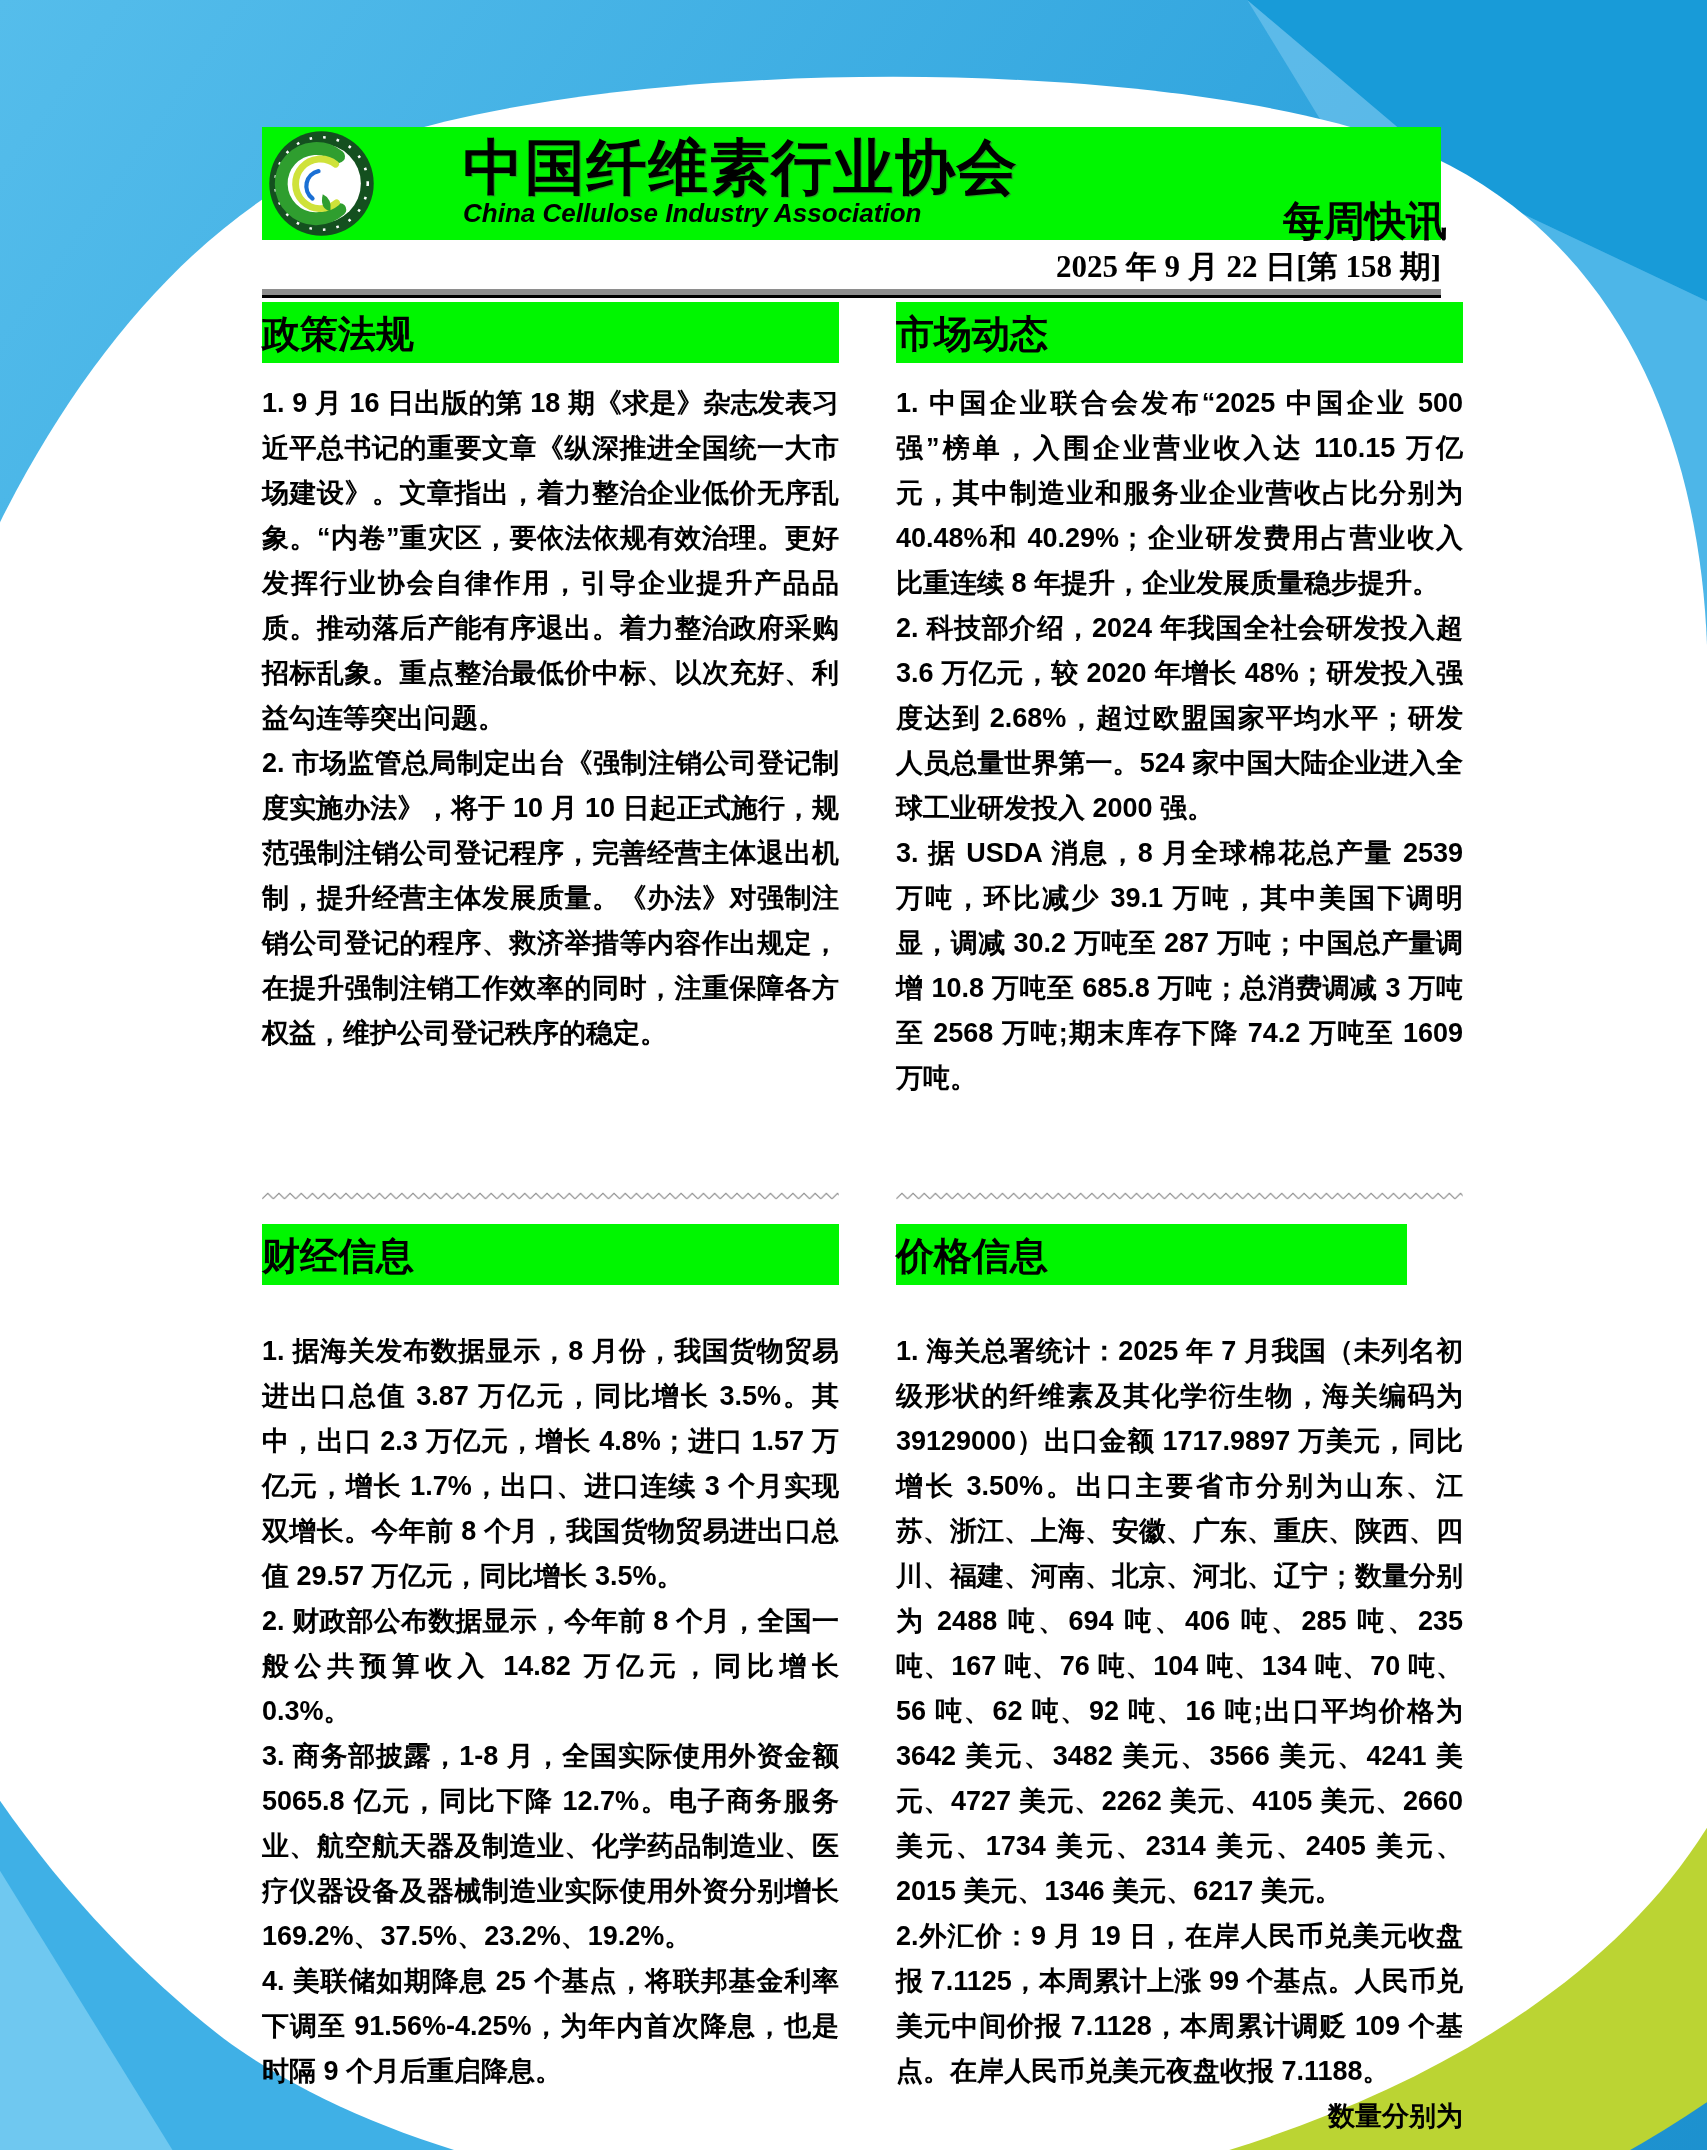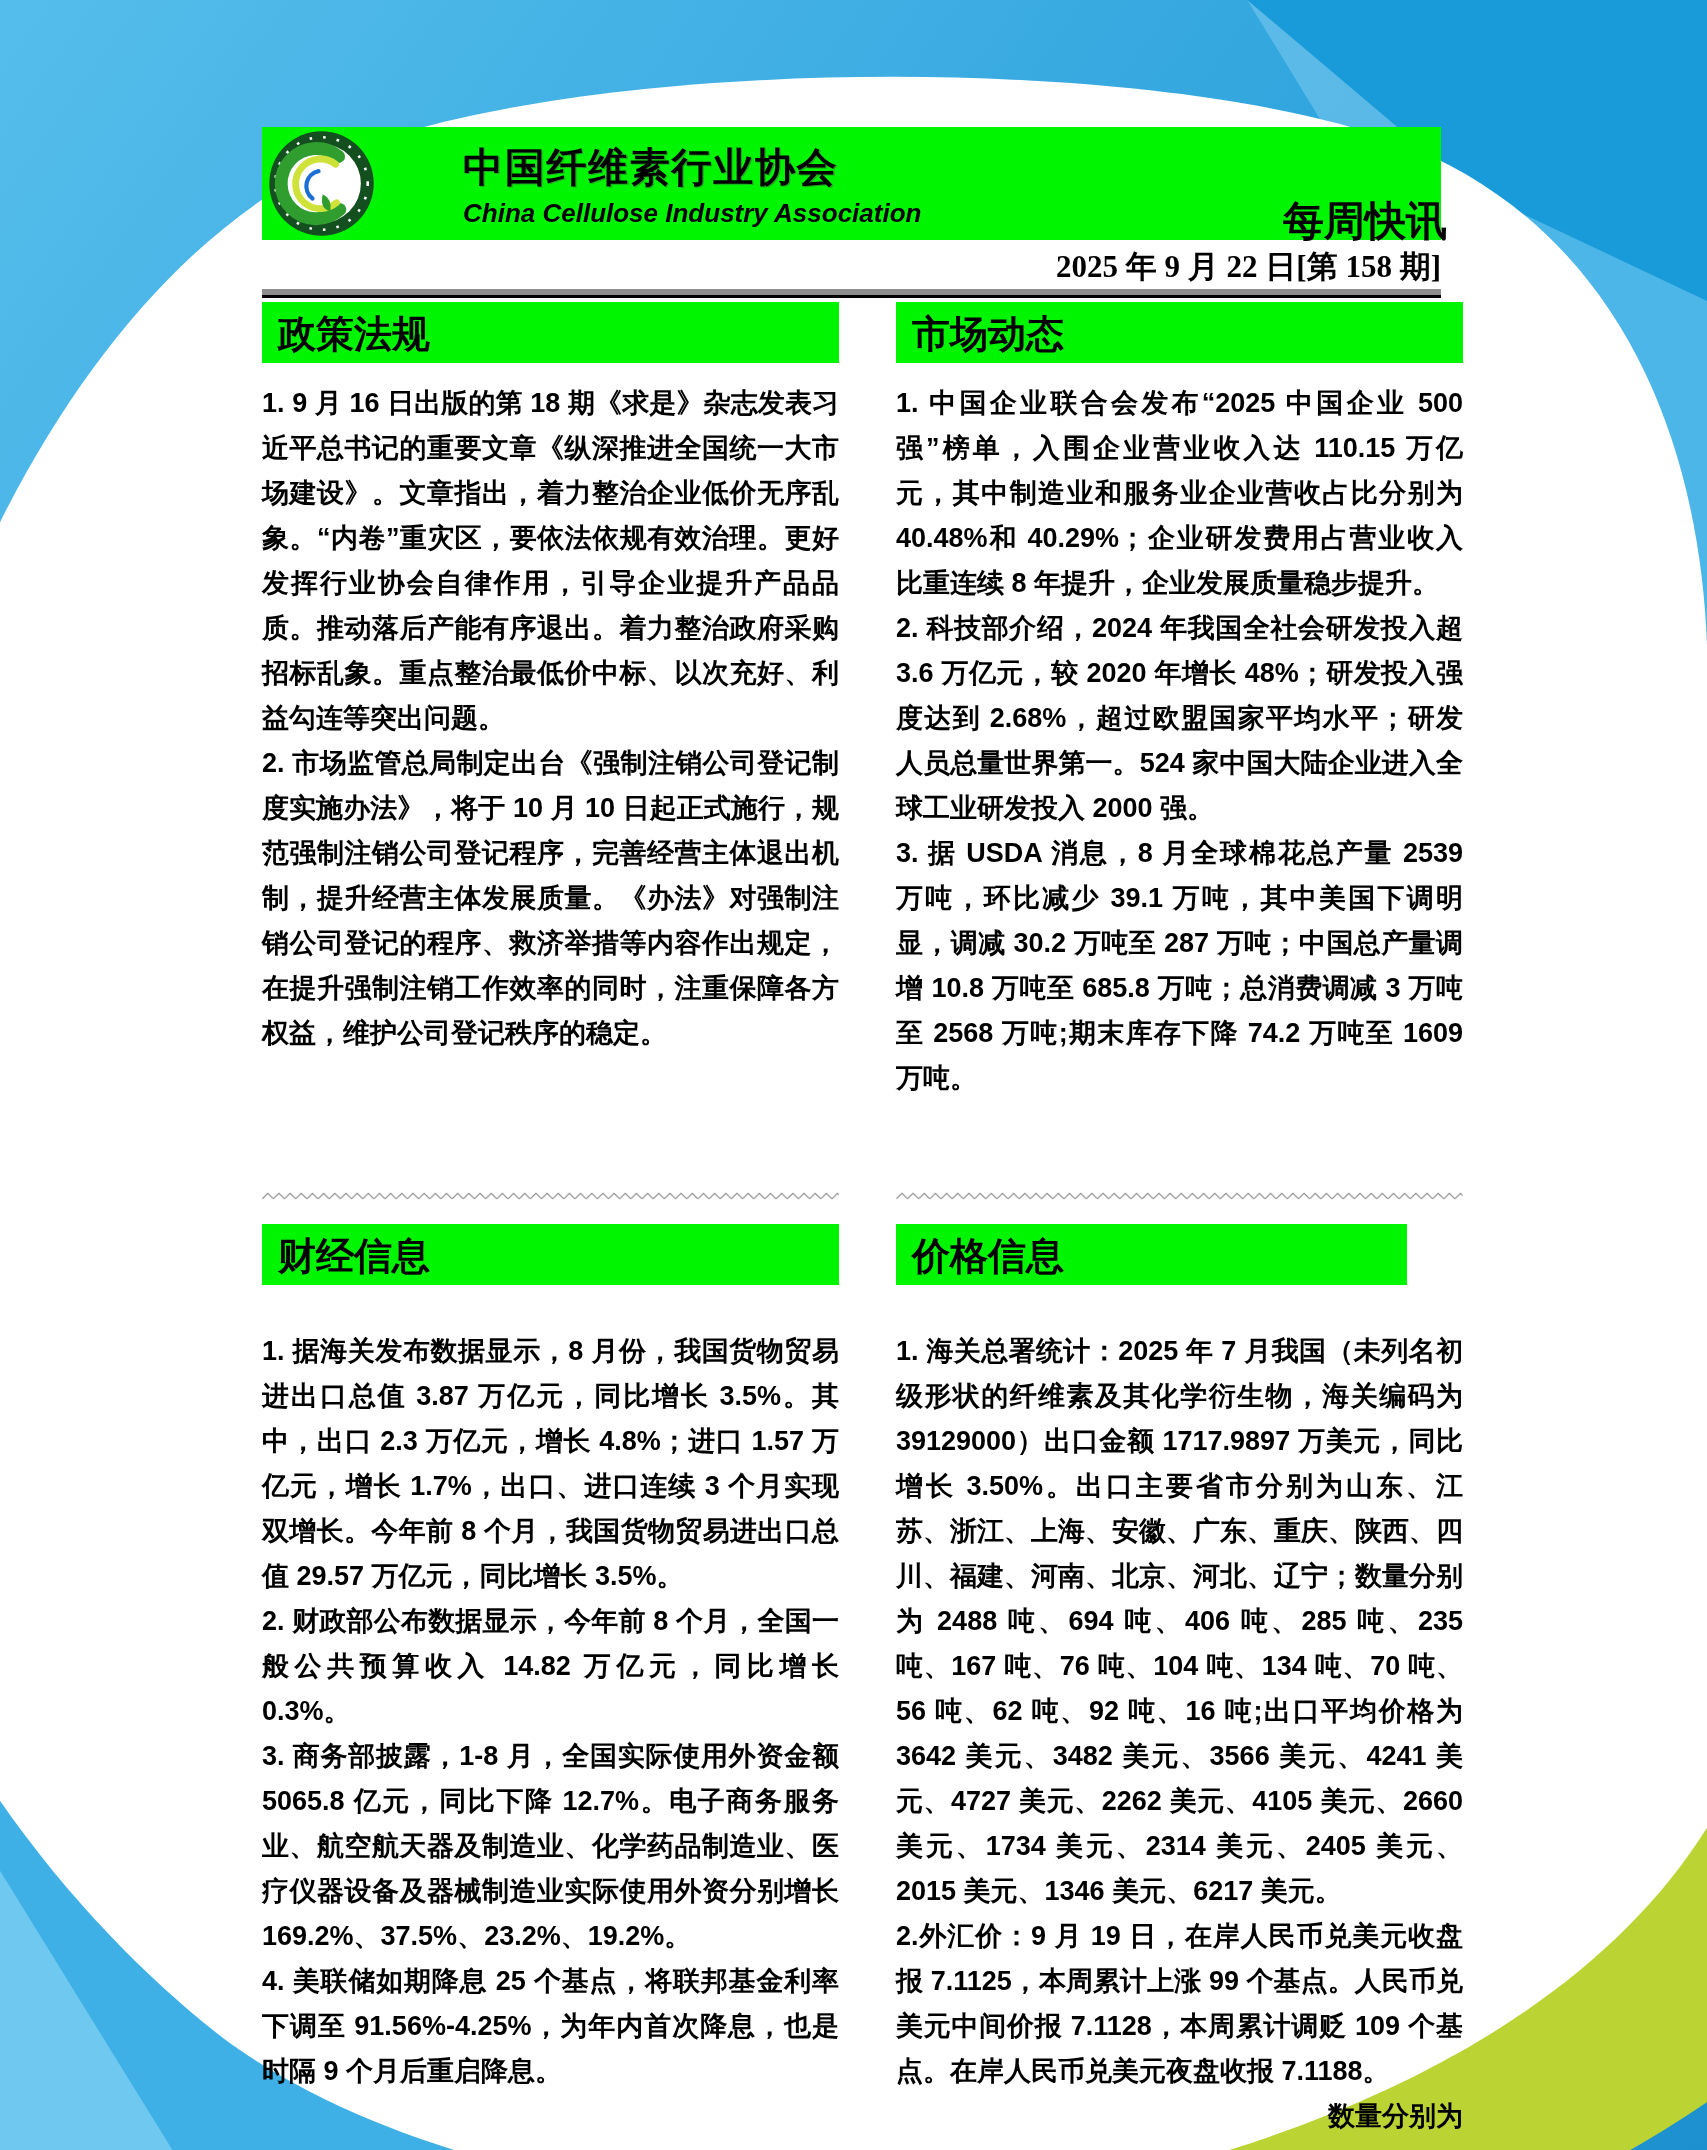--- a/index.html
+++ b/index.html
@@ -4,28 +4,28 @@
 <style>
   html,body{margin:0;padding:0;}
   .page{position:relative;width:1707px;height:2414px;overflow:hidden;background:#2ea6de;font-family:"Liberation Sans",sans-serif;color:#000;}
   .deco{position:absolute;left:0;top:0;width:1707px;height:2414px;z-index:0;}
   .layer{position:absolute;z-index:2;}
 
   
   .banner{left:262px;top:127px;width:1179px;height:113px;background:#00f600;}
   .logo{position:absolute;left:6px;top:2.6px;width:107px;height:107px;}
   .brand{position:absolute;left:201px;top:7.7px;}
-  .org-cn{font-size:40px;font-weight:900;letter-spacing:1.7px;line-height:65px;white-space:nowrap;text-shadow:1.3px 1.3px 0 #2a2;}
+  .org-cn{font-size:60px;font-weight:900;letter-spacing:1.7px;line-height:65px;white-space:nowrap;text-shadow:1.3px 1.3px 0 #2a2;}
   .org-en{font-size:26px;font-weight:700;font-style:italic;line-height:27.5px;margin-top:0;white-space:nowrap;}
   .bulletin{right:260px;top:194px;font-family:"Liberation Serif",serif;font-size:41px;font-weight:900;white-space:nowrap;}
   .daterow{left:262px;top:246px;width:1179px;display:flex;justify-content:flex-end;font-family:"Liberation Serif",serif;font-size:31px;font-weight:700;}
   .rule{left:262px;top:289px;width:1179px;height:6px;background:#8e8e8e;border-bottom:3.9px solid #000;}
 
   
-  .sec-h{height:61px;background:#00f600;display:flex;align-items:flex-end;padding-left:16px;box-sizing:border-box;}
+  .sec-h{height:61px;background:#00f600;display:flex;align-items:flex-end;padding-left:0;box-sizing:border-box;}
   .sec-h span{font-family:"Liberation Serif",serif;font-size:38px;font-weight:700;line-height:57px;white-space:nowrap;}
   .h-policy{left:262px;top:302px;width:577px;}
   .h-market{left:896px;top:302px;width:567px;}
   .h-finance{left:262px;top:1224px;width:577px;}
   .h-price{left:896px;top:1224px;width:511px;}
 
   
   .body-col{font-size:27px;font-weight:700;line-height:45px;text-align:justify;}
   .body-col p{margin:0;}
   .b-policy{left:262px;top:381px;width:577px;}

